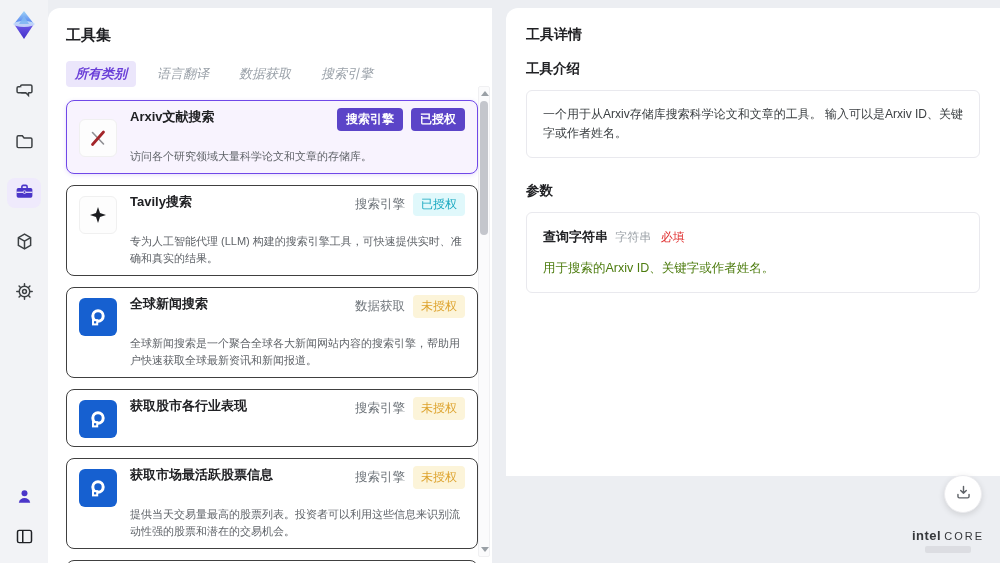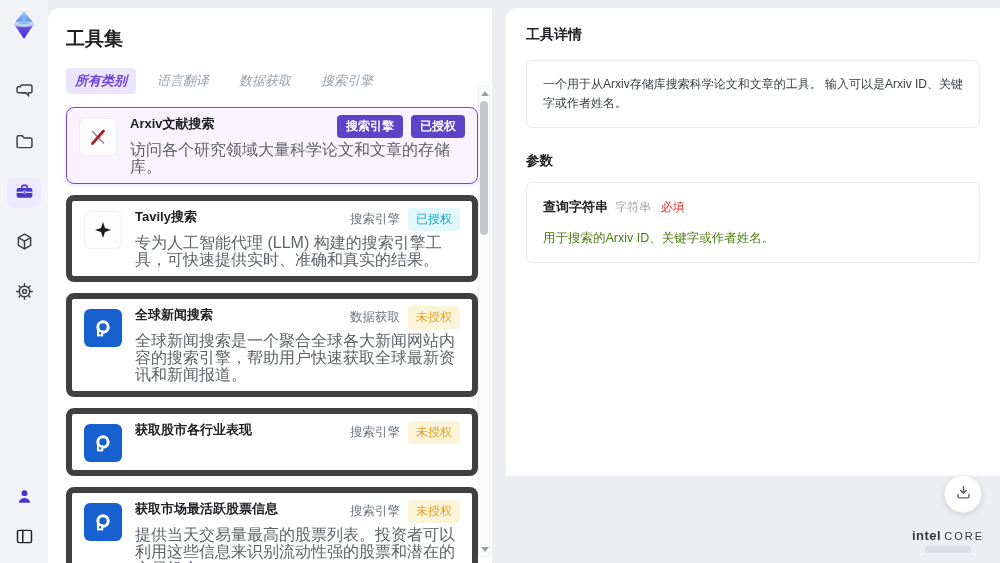--- a/index.html
+++ b/index.html
@@ -26,53 +26,54 @@
   
   .left-panel {
     position:absolute; left:48px; top:8px; width:444px; height:555px;
     background:#ffffff; border-top-left-radius:12px; padding:18px 16px 0 18px;
     overflow:hidden;
   }
   .right-panel {
     position:absolute; left:506px; top:8px; width:494px; height:468px;
     background:#ffffff; border-top-left-radius:12px; padding:18px 20px;
   }
-  .panel-title { font-size:19px; font-weight:bold; margin-bottom:16px; }
+  .panel-title { font-size:15px; font-weight:bold; margin-bottom:16px; }
   
   .tabs { display:flex; gap:12px; align-items:center; margin-bottom:13px;font-style:italic; }
   .tab { font-size:13px; color:#99a0a8; padding:4px 9px; border-radius:4px; cursor:pointer; white-space:nowrap; }
   .tab.active { background:#ebe6fb; color:#6a3fd8; font-weight:bold; }
   
   .tool-list { width:412px; }
   .tool-card {
-    border:6px solid #404040; border-radius:8px; background:#fff;
+    border:1px solid #404040; border-radius:8px; background:#fff;
     padding:7px 12px 8px 12px; margin-bottom:11px;
     display:flex; gap:13px; position:relative; cursor:pointer;
   }
   .tool-card.selected {
     border:1.5px solid #7048e8; background:#f8f3fe;
     box-shadow:0 1px 4px rgba(112,72,232,.18);
+    align-items:center;
   }
   .tool-icon {
     width:38px; height:38px; border-radius:6px; flex:none; margin-top:3px;
     display:flex; align-items:center; justify-content:center;
   }
   .tool-icon svg { width:24px; height:24px; }
   .icon-bg-white { background:#fdfdfd; border:1px solid #f0f0f0; }
   .icon-bg-blue  { background:#1660d0; }
   .icon-bg-gray  { background:#f1f3f5; }
   .tool-body { flex:1; min-width:0; }
   .tool-title-row { display:flex; align-items:flex-start; }
   .tool-name { font-size:13px; font-weight:bold; line-height:18px; }
   .badges { margin-left:auto; display:flex; gap:8px; align-items:center; flex:none; }
   .badge-solid { background:#5b44c8; color:#fff; font-size:12px; padding:3px 9px; border-radius:4px; font-weight:bold; }
   .cat-text { color:#6e747a; font-size:12.5px; }
   .auth-cyan   { background:#e0f8fb; color:#19a8c0; font-size:12px; padding:3px 8px; border-radius:4px; }
   .auth-yellow { background:#fcf4d9; color:#dda32e; font-size:12px; padding:3px 8px; border-radius:4px; }
-  .tool-desc { font-size:16px; color:#5f6368; line-height:17px; margin-top:3px; max-width:334px; }
+  .tool-desc { font-size:11px; color:#5f6368; line-height:17px; margin-top:17px; max-width:334px; }
   
   .scrollbar {
     position:absolute; right:2px; top:78px; bottom:6px; width:12px;
     background:#fbfbfc; border:1px solid #f0f0f2; border-radius:2px;
   }
   .sb-arrow { position:absolute; left:2px; width:0; height:0; border-left:4px solid transparent; border-right:4px solid transparent; }
   .sb-up   { top:4px;    border-bottom:5px solid #9aa0a6; }
   .sb-down { bottom:4px; border-top:5px solid #9aa0a6; }
   .sb-thumb {
     position:absolute; left:1px; top:14px; width:8px; height:134px;
@@ -319,20 +320,21 @@
   <div class="scrollbar">
     <div class="sb-arrow sb-up"></div>
     <div class="sb-thumb"></div>
     <div class="sb-arrow sb-down"></div>
   </div>
 </div>
 
 <div class="right-panel">
   <div class="panel-title" style="font-size:14px;">工具详情</div>
 
+  <div class="section-heading">工具介绍</div>
   <div class="detail-box">一个用于从Arxiv存储库搜索科学论文和文章的工具。 输入可以是Arxiv ID、关键字或作者姓名。</div>
 
   <div class="section-heading">参数</div>
   <div class="detail-box">
     <div>
       <span class="param-name">查询字符串</span>
       <span class="param-type">字符串</span>
       <span class="param-required">必填</span>
     </div>
     <div class="param-desc">用于搜索的Arxiv ID、关键字或作者姓名。</div>

